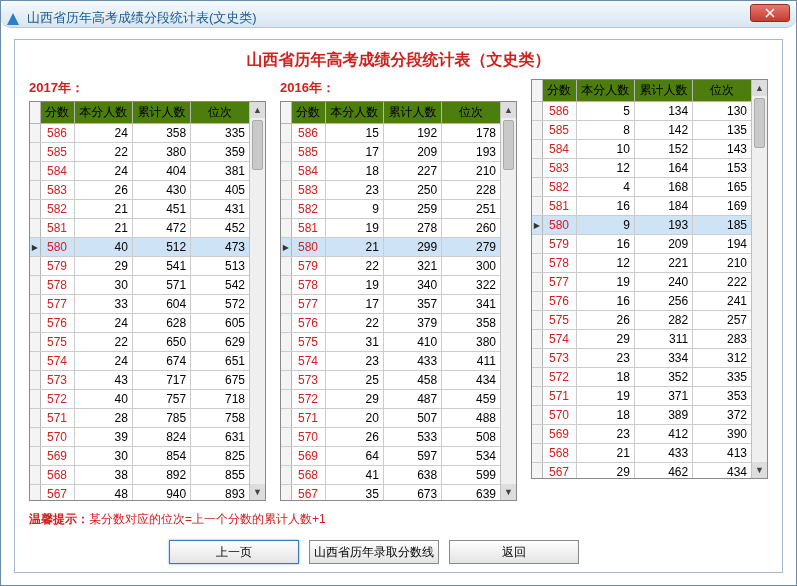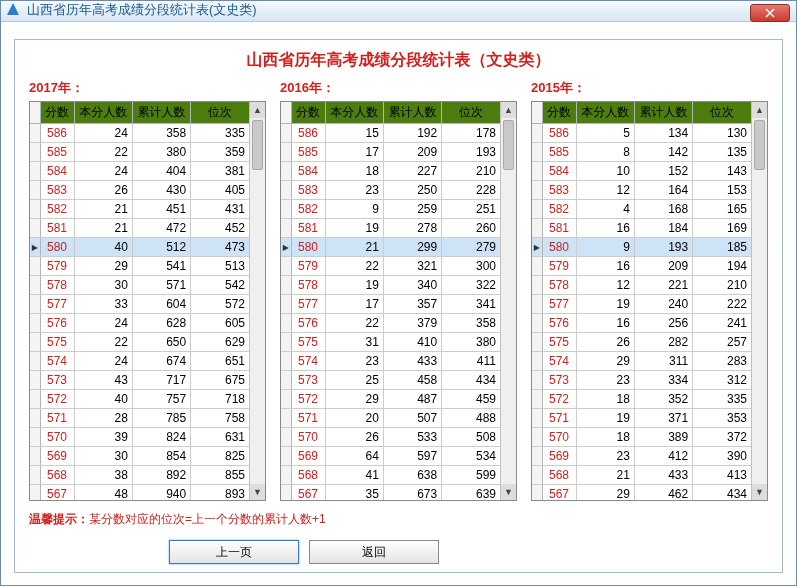--- a/index.html
+++ b/index.html
@@ -1,19 +1,19 @@
 <!DOCTYPE html>
 <html><head>
 <meta charset="utf-8">
 <style>
 * { box-sizing: border-box; margin: 0; padding: 0; }
 body { font-family: "Microsoft YaHei", SimSun, Arial, sans-serif; font-size: 12px; background: #d4d0c8; width: 797px; height: 586px; overflow: hidden; }
 
 .window { width: 797px; height: 586px; background: #fff; border: 1px solid #6b8ca8; position: relative; }
-.titlebar { height: 21px; background: linear-gradient(#f5f9fc, #d8e6f2); border-bottom: 1px solid #b8c8d8; display: flex; align-items: flex-start; padding: 0 4px; position: relative; }
+.titlebar { height: 27px; background: linear-gradient(#f5f9fc, #d8e6f2); border-bottom: 1px solid #b8c8d8; display: flex; align-items: flex-end; padding: 0 4px; position: relative; border-radius: 10px; }
 .titlebar .app-icon { width: 16px; height: 16px; margin-right: 6px; }
 .titlebar .title { color: #1a5a8e; font-size: 13px; }
 .close-btn { position: absolute; right: 6px; top: 3px; width: 40px; height: 18px; background: linear-gradient(#e47a6e,#c83a2e); border: 1px solid #9a2a20; border-radius: 3px; color: #fff; text-align: center; line-height: 14px; font-size: 12px; cursor: pointer; }
 
 .panel { position: absolute; left: 13px; right: 13px; top: 38px; bottom: 12px; background: #fff; border: 1px solid #a8b8c8; padding: 6px 14px 4px; }
 .page-title { text-align: center; color: #d02020; font-weight: bold; font-size: 16px; padding: 4px 0 8px; }
 
 .years { display: flex; gap: 14px; justify-content: flex-end; }
 .year-col { flex: 1; position: relative; }
 .year-label { color: #d02020; font-weight: bold; font-size: 13px; padding-bottom: 4px; }
@@ -388,21 +388,20 @@
               </table>
             </div>
             <div class="grid-scroll">
               <div class="up">▲</div>
               <div class="thumb"></div>
               <div class="down">▼</div>
             </div>
           </div>
         </div>
         <div class="year-col">
-          <div class="year-label">2015年：</div>
           <div class="grid-wrap">
             <div class="grid-inner">
               <table>
                 <thead>
                   <tr>
                     <th class="rowhead"></th>
                     <th style="width: 34px;">分数</th>
                     <th>本分人数</th>
                     <th>累计人数</th>
                     <th>位次</th>
@@ -560,16 +559,17 @@
           </div>
         </div>
       </div>
 
     <div class="hint">
       <span class="label">温馨提示：</span><span>某分数对应的位次=上一个分数的累计人数+1</span>
     </div>
 
     <div class="buttons">
       <button class="btn">上一页</button>
+      <button class="btn">山西省历年录取分数线</button>
       <button class="btn">返回</button>
     </div>
   </div>
 </div>
 
 </body></html>

